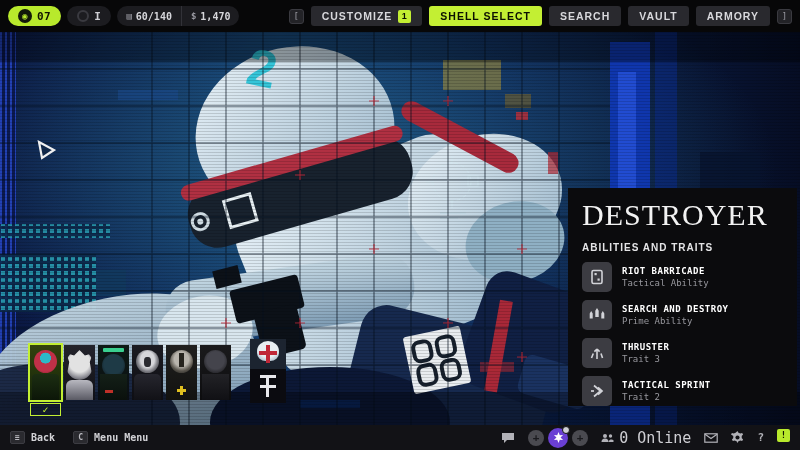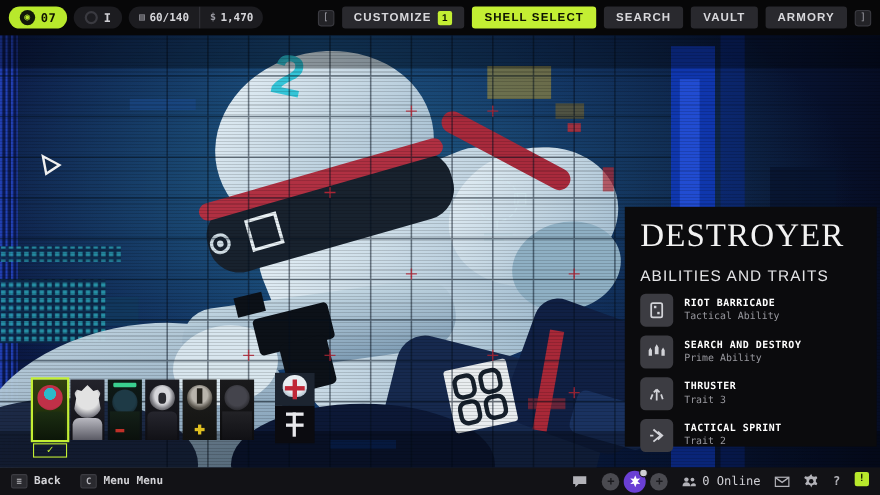--- a/index.html
+++ b/index.html
@@ -38,21 +38,21 @@
   .scene svg{display:block;}
   .scanlines{position:absolute;inset:0;pointer-events:none;z-index:5;
      background:repeating-linear-gradient(180deg,rgba(0,0,0,.14) 0 1px,transparent 1px 3px);}
   .cursor{position:absolute;left:36px;top:140px;z-index:40;}
 
   
   .panel{position:absolute;left:568px;top:188px;width:229px;height:218px;background:#0b0b0d;
          z-index:20;padding:10px 14px 8px 14px;}
   .panel-title{font-family:"Liberation Serif","DejaVu Serif",serif;color:#f2f2f2;font-size:30px;
                letter-spacing:1px;line-height:1;margin:2px 0 12px 0;}
-  .panel-sec{color:#e4e4e6;font-size:14px;font-weight:normal;letter-spacing:1px;margin-bottom:9px;
+  .panel-sec{color:#e4e4e6;font-size:10px;font-weight:bold;letter-spacing:1px;margin-bottom:9px;
              font-family:"Liberation Sans",sans-serif;}
   .ab-row{display:flex;align-items:center;gap:10px;margin-bottom:8px;}
   .ab-icon{width:30px;height:30px;border-radius:5px;background:#3c3c42;flex:0 0 30px;
            display:flex;align-items:center;justify-content:center;}
   .ab-name{color:#fff;font-size:9px;font-weight:bold;letter-spacing:.5px;}
   .ab-type{color:#98989e;font-size:9px;margin-top:2px;}
 
   
   .thumbs{position:absolute;left:30px;top:345px;display:flex;gap:3px;z-index:20;}
   .thumb{width:31px;height:55px;background:#14141a;position:relative;overflow:hidden;cursor:pointer;}
@@ -71,21 +71,21 @@
   .bb-item{display:flex;align-items:center;gap:6px;color:#d2d2d6;font-size:10px;font-weight:bold;cursor:pointer;}
   .bb-key{min-width:15px;height:13px;padding:0 2px;border-radius:2px;background:#2a2a2f;
           border:1px solid #3c3c42;color:#b8b8be;font-size:8px;display:flex;align-items:center;justify-content:center;}
   .bb-right{display:flex;align-items:center;gap:13px;}
   .party{display:flex;align-items:center;gap:4px;}
   .pslot{width:16px;height:16px;border-radius:50%;background:#4a4a50;color:#1a1a1e;font-size:11px;
          display:flex;align-items:center;justify-content:center;font-weight:bold;cursor:pointer;}
   .pme{width:20px;height:20px;border-radius:50%;background:#6a3fd4;position:relative;cursor:pointer;
        display:flex;align-items:center;justify-content:center;}
   .pme-badge{position:absolute;right:-2px;top:-2px;width:8px;height:8px;border-radius:50%;background:#cfcfd4;border:1px solid #121216;}
-  .online{display:flex;align-items:center;gap:5px;color:#cfcfd4;font-size:11px;}
+  .online{display:flex;align-items:center;gap:5px;color:#cfcfd4;font-size:15px;}
   .bb-ic{color:#b2b2b8;font-size:11px;cursor:pointer;display:flex;align-items:center;}
   .alert-box{width:13px;height:13px;background:#b8e92c;color:#101400;font-size:9px;font-weight:bold;
              display:flex;align-items:center;justify-content:center;border-radius:2px;align-self:flex-start;margin-top:1px;}
 </style>
 </head>
 <body>
 
 <div id="stage">
 
   <div class="scene">

